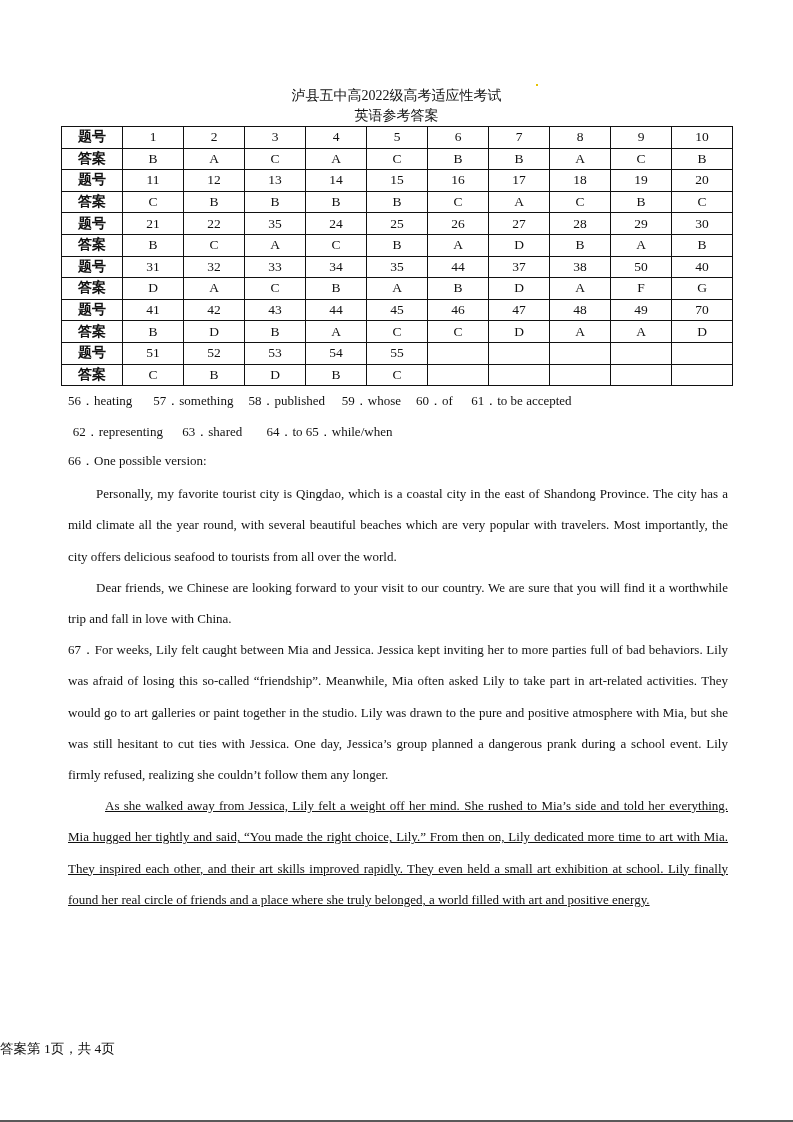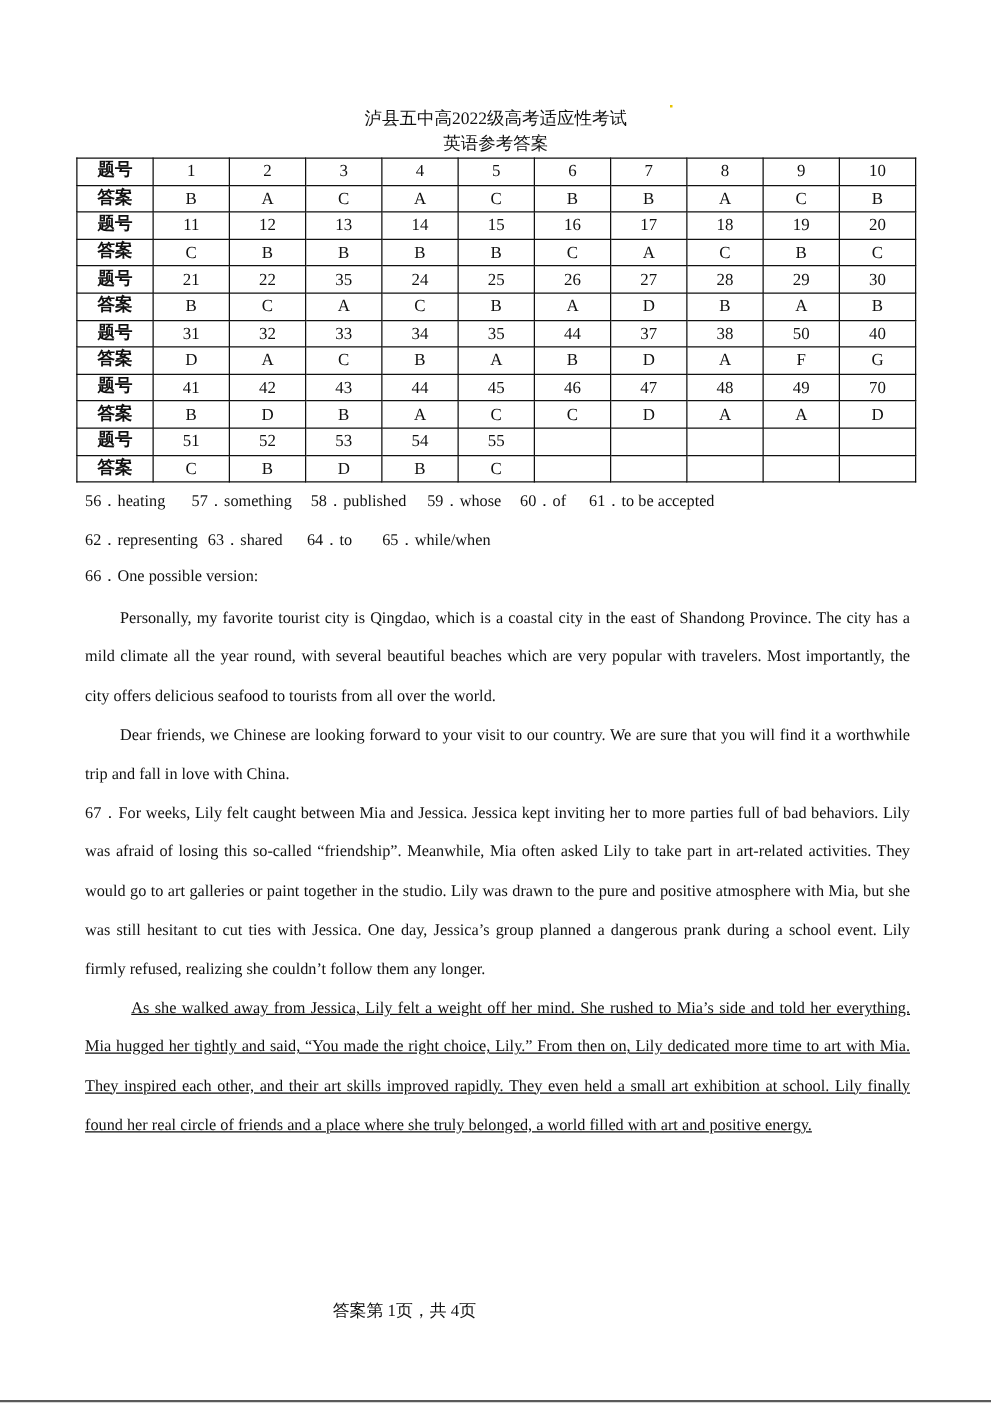--- a/index.html
+++ b/index.html
@@ -23,34 +23,34 @@
     table.answers td {
       border: 1px solid #111; height: 20.6px; padding: 0;
       text-align: center; font-size: 13.5px; line-height: 20px;
     }
     table.answers td.hdr { width: 60px; font-weight: bold; font-size: 14px; }
     .fill-line {
       position: absolute; left: 68px; font-size: 13px; line-height: 16px; white-space: nowrap;
     }
     .fill-line span { display: inline-block; }
     .fill1 { top: 393px; }
-    .fill2 { top: 424px; }
+    .fill2 { top: 424px; text-align: right; }
     .para {
       position: absolute; left: 68px; width: 660px;
       font-size: 13px; line-height: 31.3px;
       text-align: justify;
     }
     .p66h { top: 445px; }
     .p66a { top: 478px; text-indent: 28px; }
     .p66b { top: 572px; text-indent: 28px; }
     .p67a { top: 634px; }
     .p67b { top: 790px; text-indent: 37px; text-decoration: underline; }
     .footer {
       position: absolute; left: 0; width: 647px; top: 1040px;
-      text-align: center; font-size: 13.5px;
+      text-align: left; font-size: 13.5px;
     }
     .bottom-rule { position: absolute; left: 0; top: 1120px; width: 793px; height: 2px; background: #5a5a5a; }
   </style>
 </head>
 <body>
 
 <div class="dot"></div>
 <div class="title title1">泸县五中高2022级高考适应性考试</div>
 <div class="title title2">英语参考答案</div>
 

